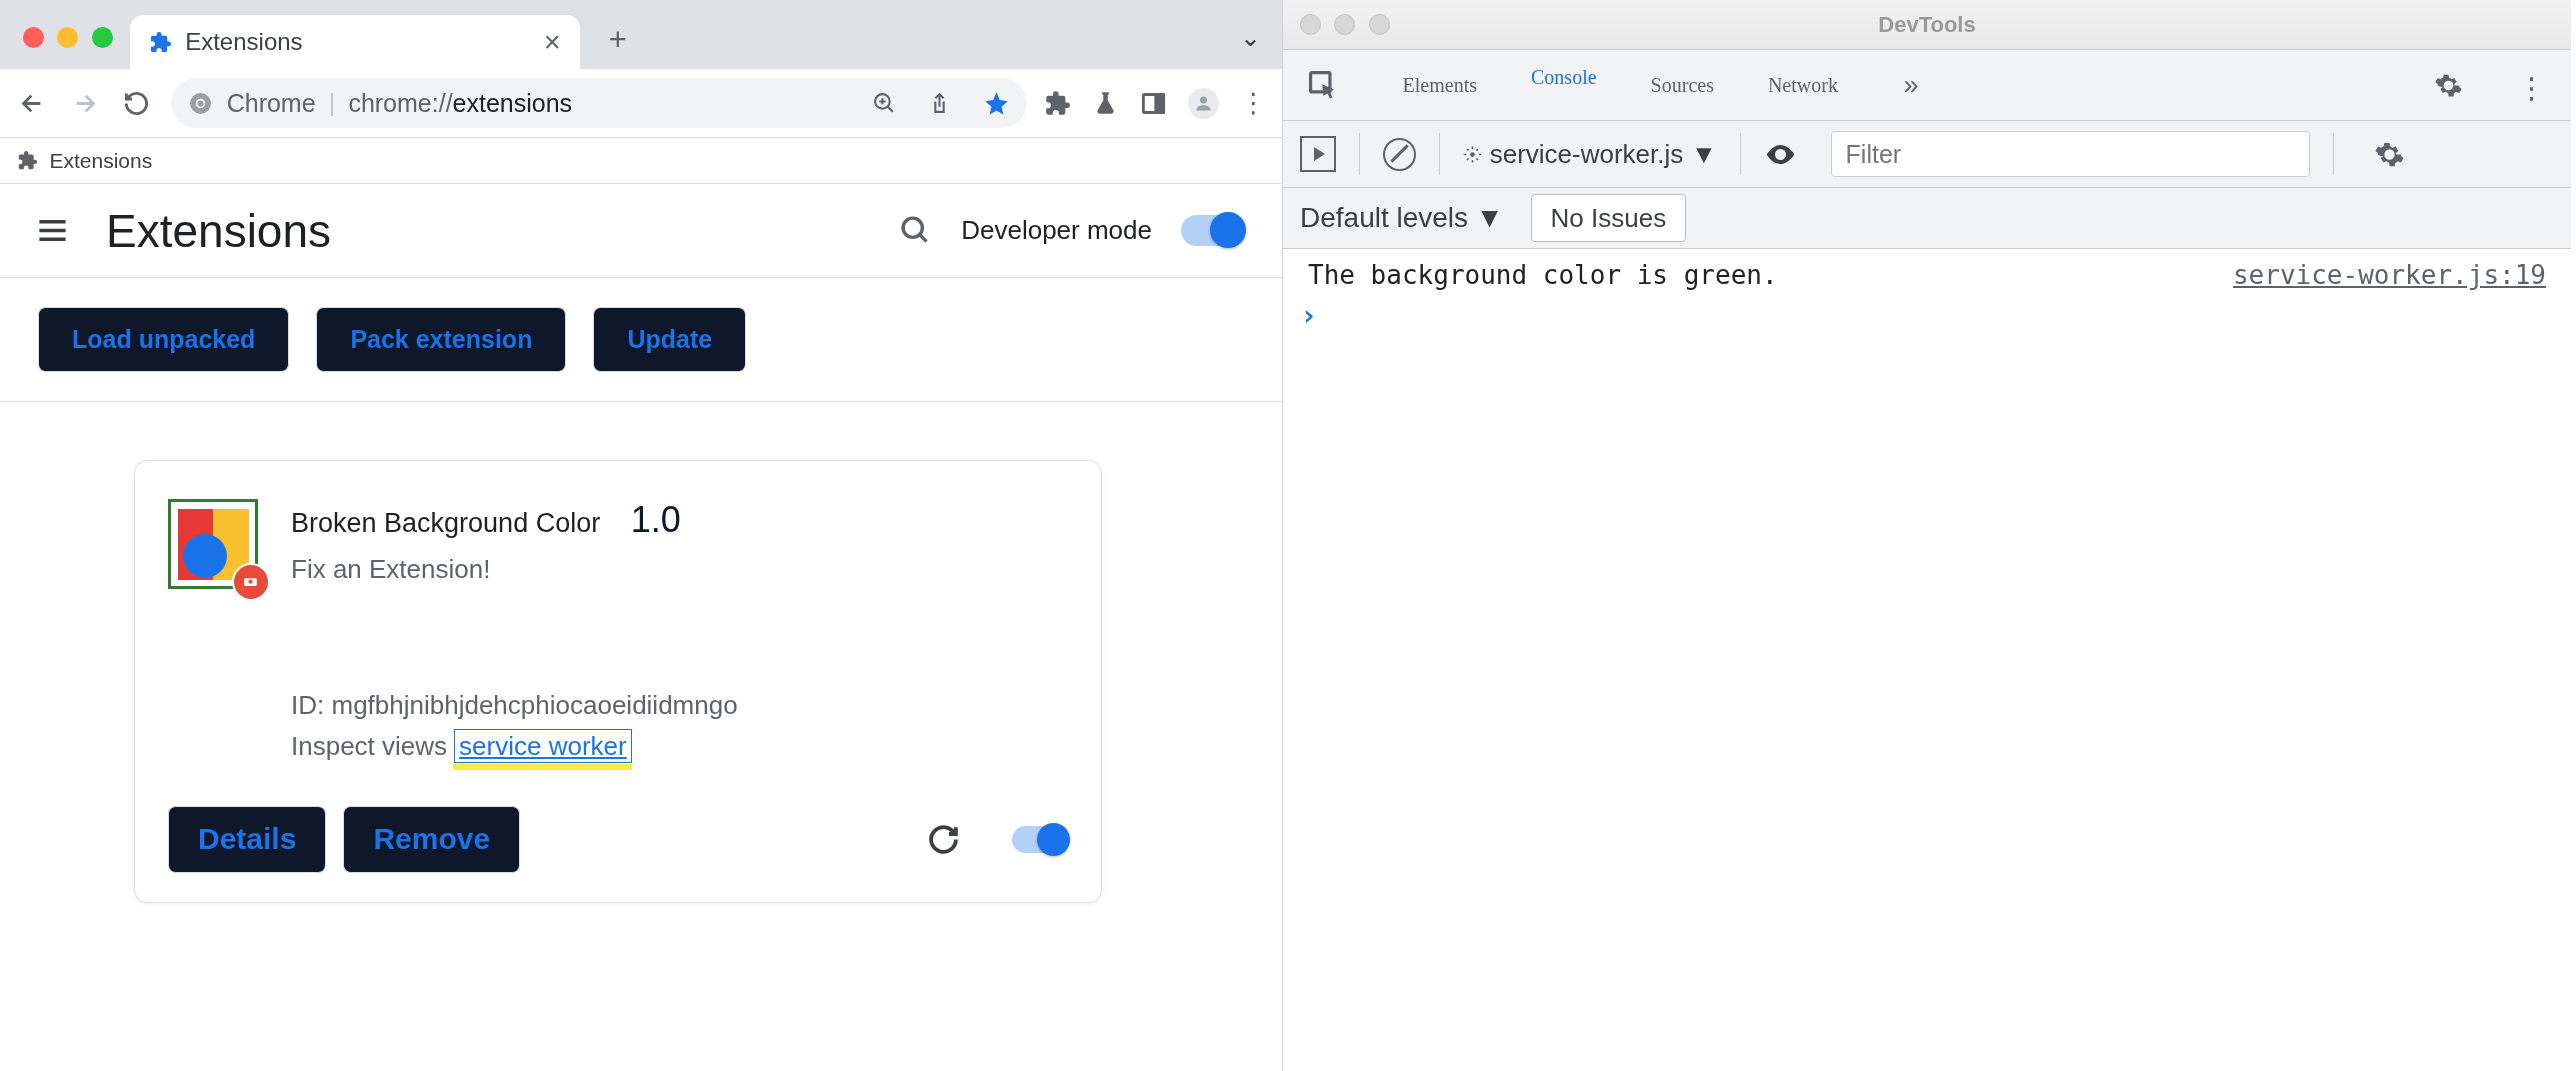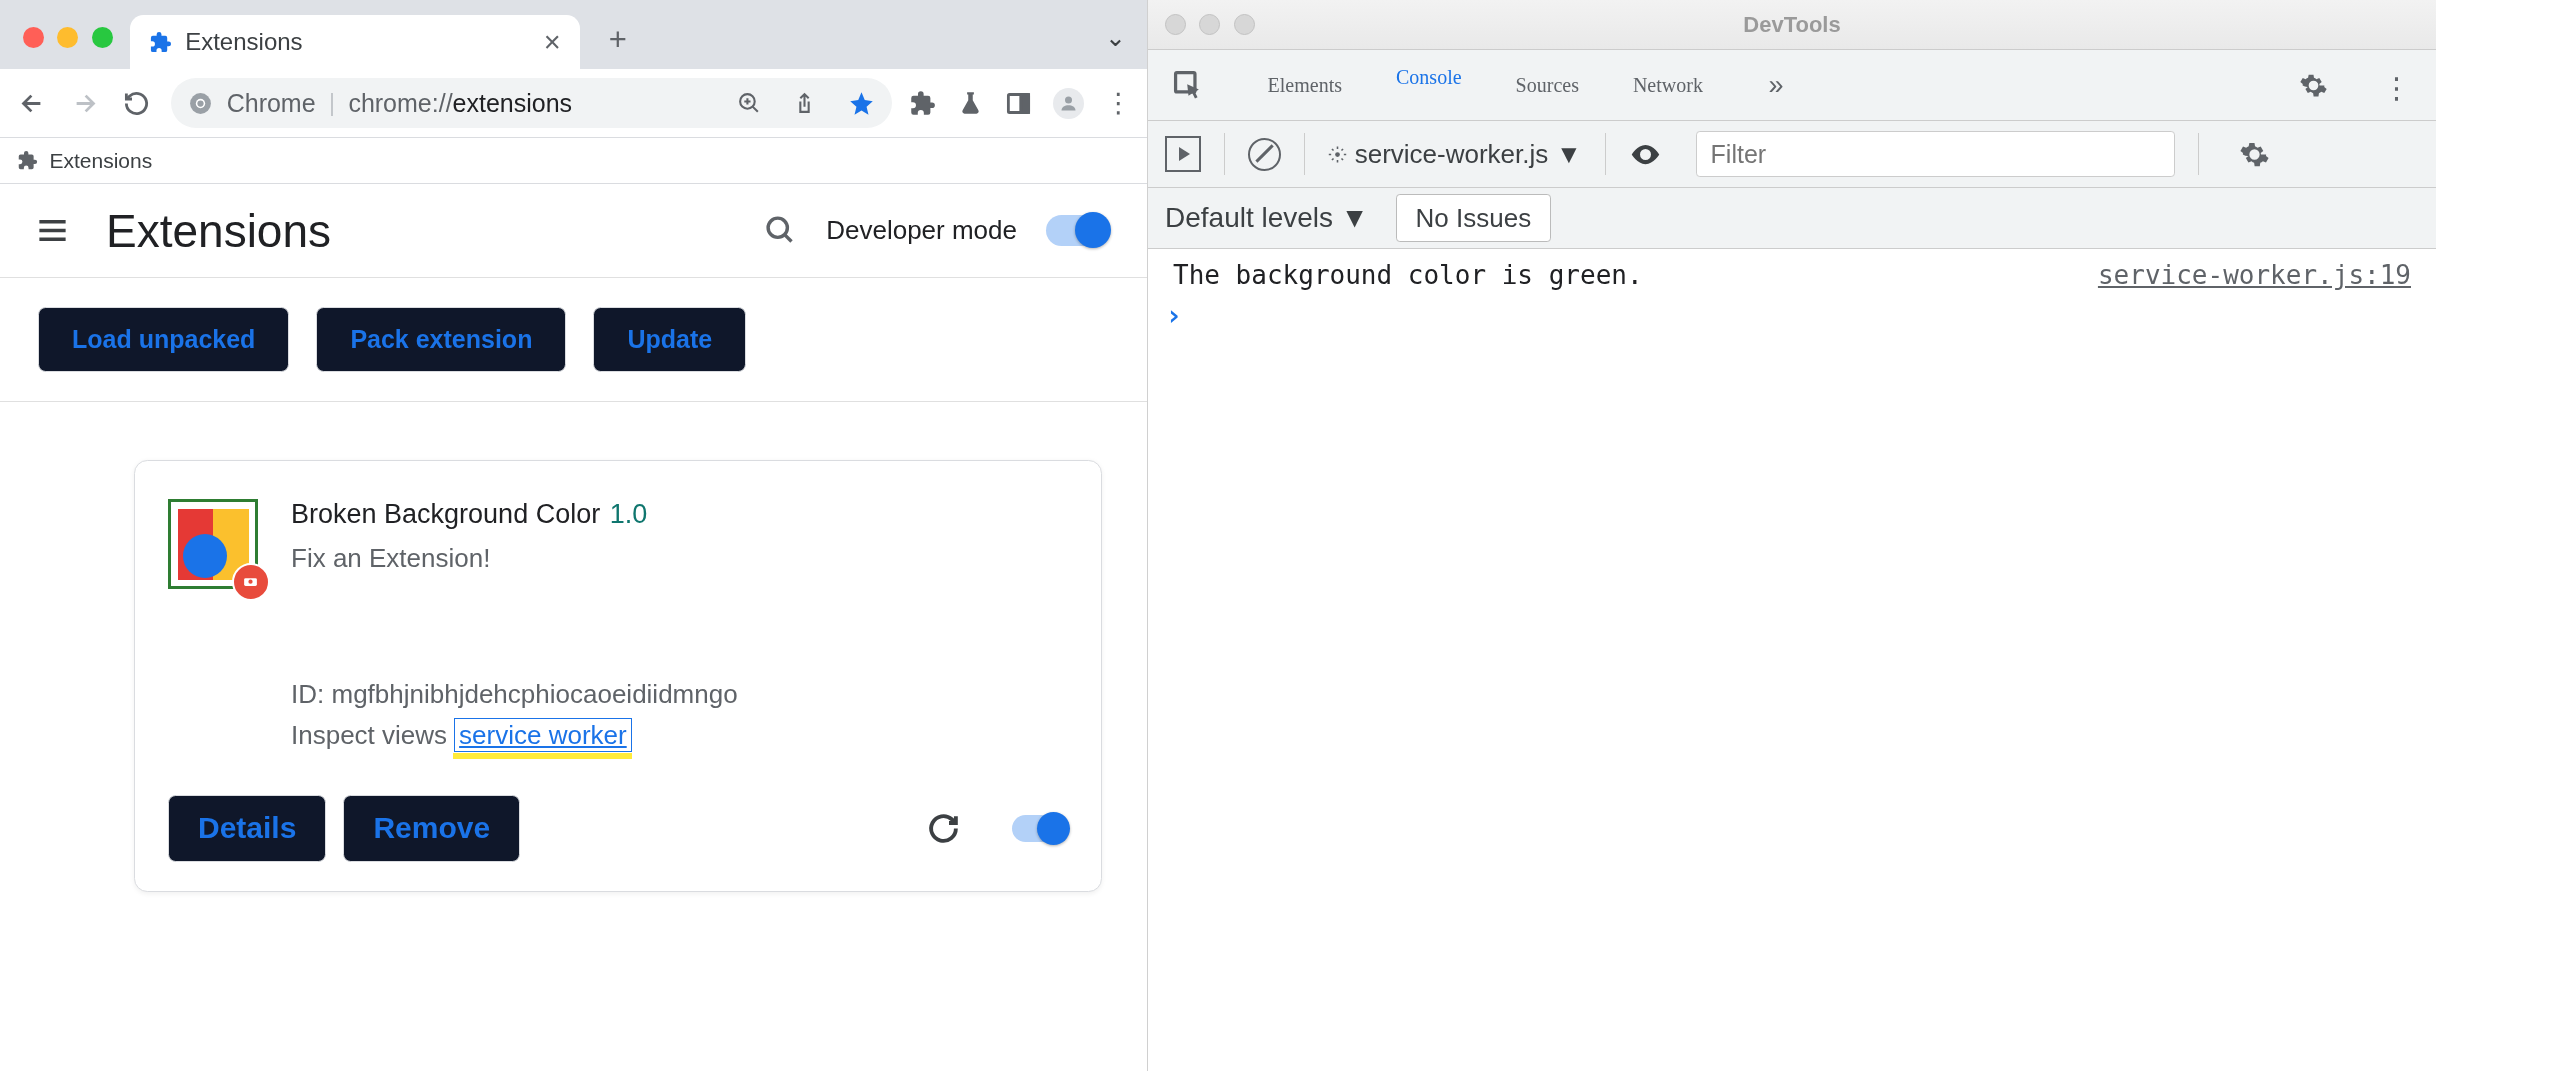--- a/index.html
+++ b/index.html
@@ -1,21 +1,21 @@
 <!DOCTYPE html>
 <html><head>
 <meta charset="utf-8">
 <style>
   * { box-sizing: border-box; }
   html, body { margin:0; padding:0; font-family: -apple-system, "Helvetica Neue", Arial, sans-serif; color:#202124; }
   body { width:2576px; height:1071px; background:#fff; overflow:hidden; }
   .wrap { display:flex; width:100%; height:100%; }
 
   
-  .browser { width:1148px; height:100%; background:#fff; display:flex; flex-direction:column; border-right:1px solid #d0d0d0; }
+  .browser { width:1283px; height:100%; background:#fff; display:flex; flex-direction:column; border-right:1px solid #d0d0d0; }
   .tabstrip { height:69px; background:#dee1e6; display:flex; align-items:flex-end; padding:0 11.5px; position:relative; }
   .traffic { display:flex; gap:13.4px; align-items:center; margin:0 17px 21px 11.5px; }
   .traffic .dot { width:21px; height:21px; border-radius:50%; }
   .dot.red{background:#ff5f57;} .dot.yel{background:#febc2e;} .dot.grn{background:#28c840;}
   .tab { background:#fff; height:54px; border-radius:13.4px 13.4px 0 0; display:flex; align-items:center; padding:0 19px; gap:13.4px; min-width:450px; }
   .tab .puz { width:23px; height:23px; color:#1a73e8; }
   .tab .title { font-size:24px; color:#3c4043; flex:1; }
   .tab .close { font-size:29px; color:#5f6368; line-height:1; }
   .newtab { width:42px; height:42px; margin:0 0 7.7px 17px; display:flex; align-items:center; justify-content:center; font-size:31px; color:#5f6368; border-radius:50%; }
   .tabstrip .chev { position:absolute; right:21px; bottom:17px; font-size:25px; color:#3c4043; }
@@ -59,21 +59,21 @@
   .ext-icon { width:90px; height:90px; position:relative; flex-shrink:0; }
   .ext-icon .sq { position:absolute; }
   .ext-icon .bg { width:90px; height:90px; background:#fff; border:3.8px solid #2e7d32; }
   .ext-icon .y { left:9.6px; top:9.6px; width:71px; height:71px; background:#fbc02d; }
   .ext-icon .r { left:9.6px; top:9.6px; width:35px; height:71px; background:#e53935; }
   .ext-icon .bcirc { position:absolute; left:15.3px; top:35px; width:44px; height:44px; border-radius:50%; background:#1a73e8; }
   .ext-icon .badge { position:absolute; right:-11.5px; bottom:-11.5px; width:38px; height:38px; border-radius:50%; background:#e84b3c; border:2.9px solid #fff; display:flex; align-items:center; justify-content:center; }
   .ext-icon .badge svg { width:17px; height:13.4px; }
   .ext-meta { flex:1; }
   .ext-name { font-size:27px; color:#202124; display:inline; }
-  .ext-ver { font-size:27px; color:#0f766e; margin-left:5px; }
+  .ext-ver { font-size:36px; color:#0f172a; margin-left:26px; }
   .ext-desc { font-size:26px; color:#5f6368; margin-top:13.4px; }
   .ext-id { font-size:26px; color:#5f6368; margin-top:105px; }
   .ext-views { font-size:26px; color:#5f6368; margin-top:9.6px; }
   .sw-link { color:#1a73e8; text-decoration:underline; border:1.9px solid #1a73e8; padding:1px 3.8px; position:relative; }
   .sw-link::after { content:""; position:absolute; left:-1.9px; right:-1.9px; bottom:-7.7px; height:5.8px; background:#ffeb3b; }
   .card-btm { display:flex; align-items:center; gap:17px; margin-top:44px; }
   .card-btm .outbtn { padding:15.3px 29px; font-size:30px;text-align:center; }
   .card-btm .sp { flex:1; }
   .reload-ico { width:33px; height:33px; color:#3c4043; margin-right:35px; }
   .toggle.sm { width:56px; height:27px; }

